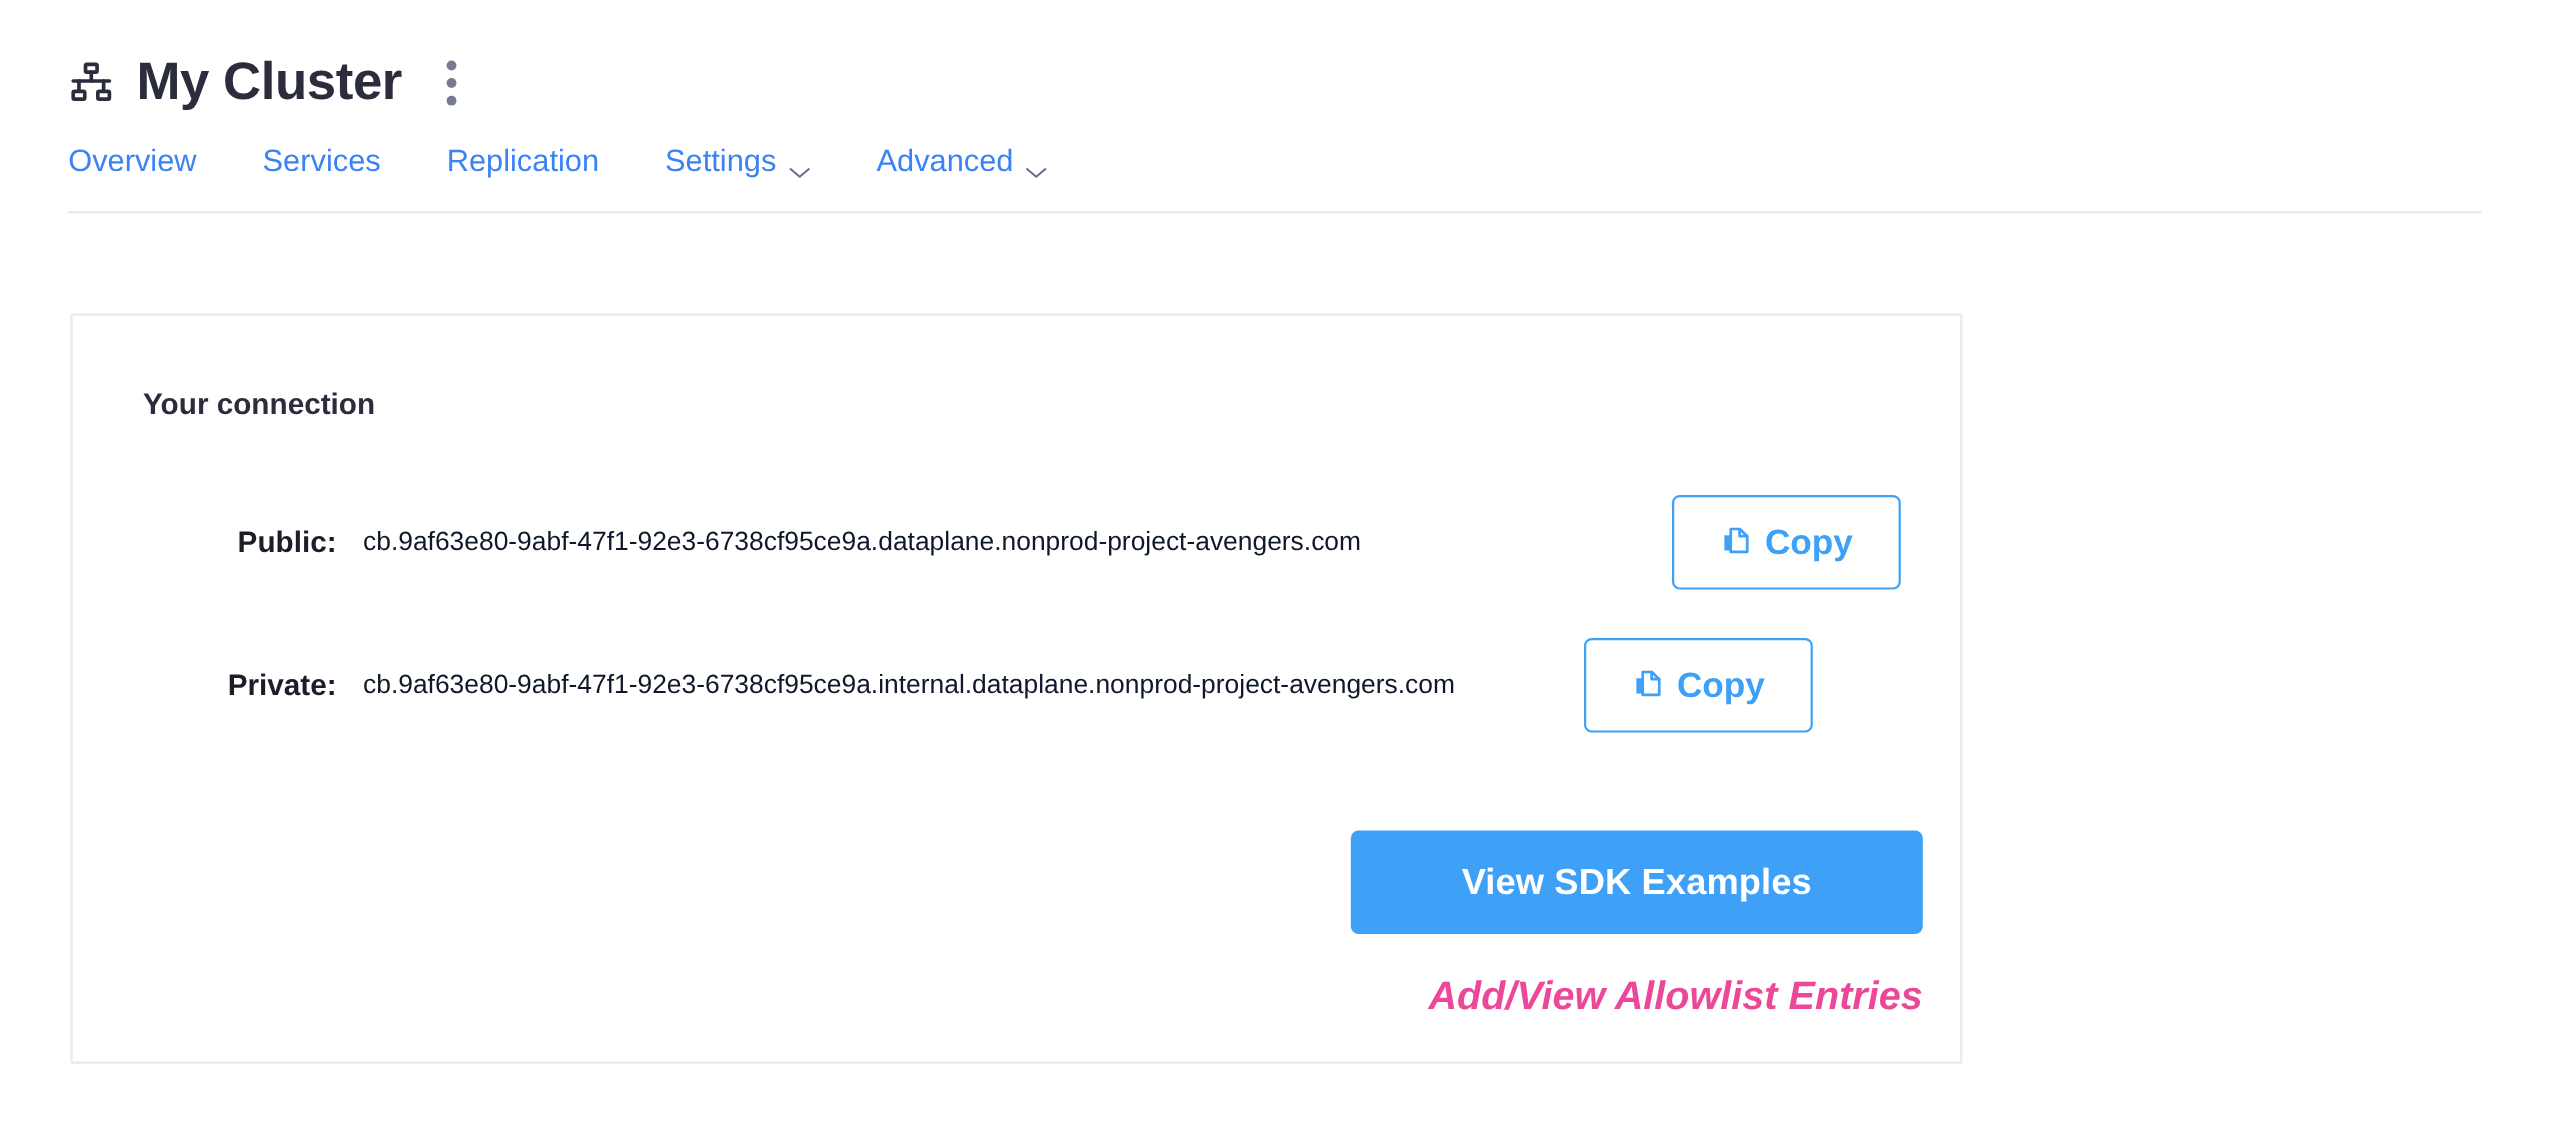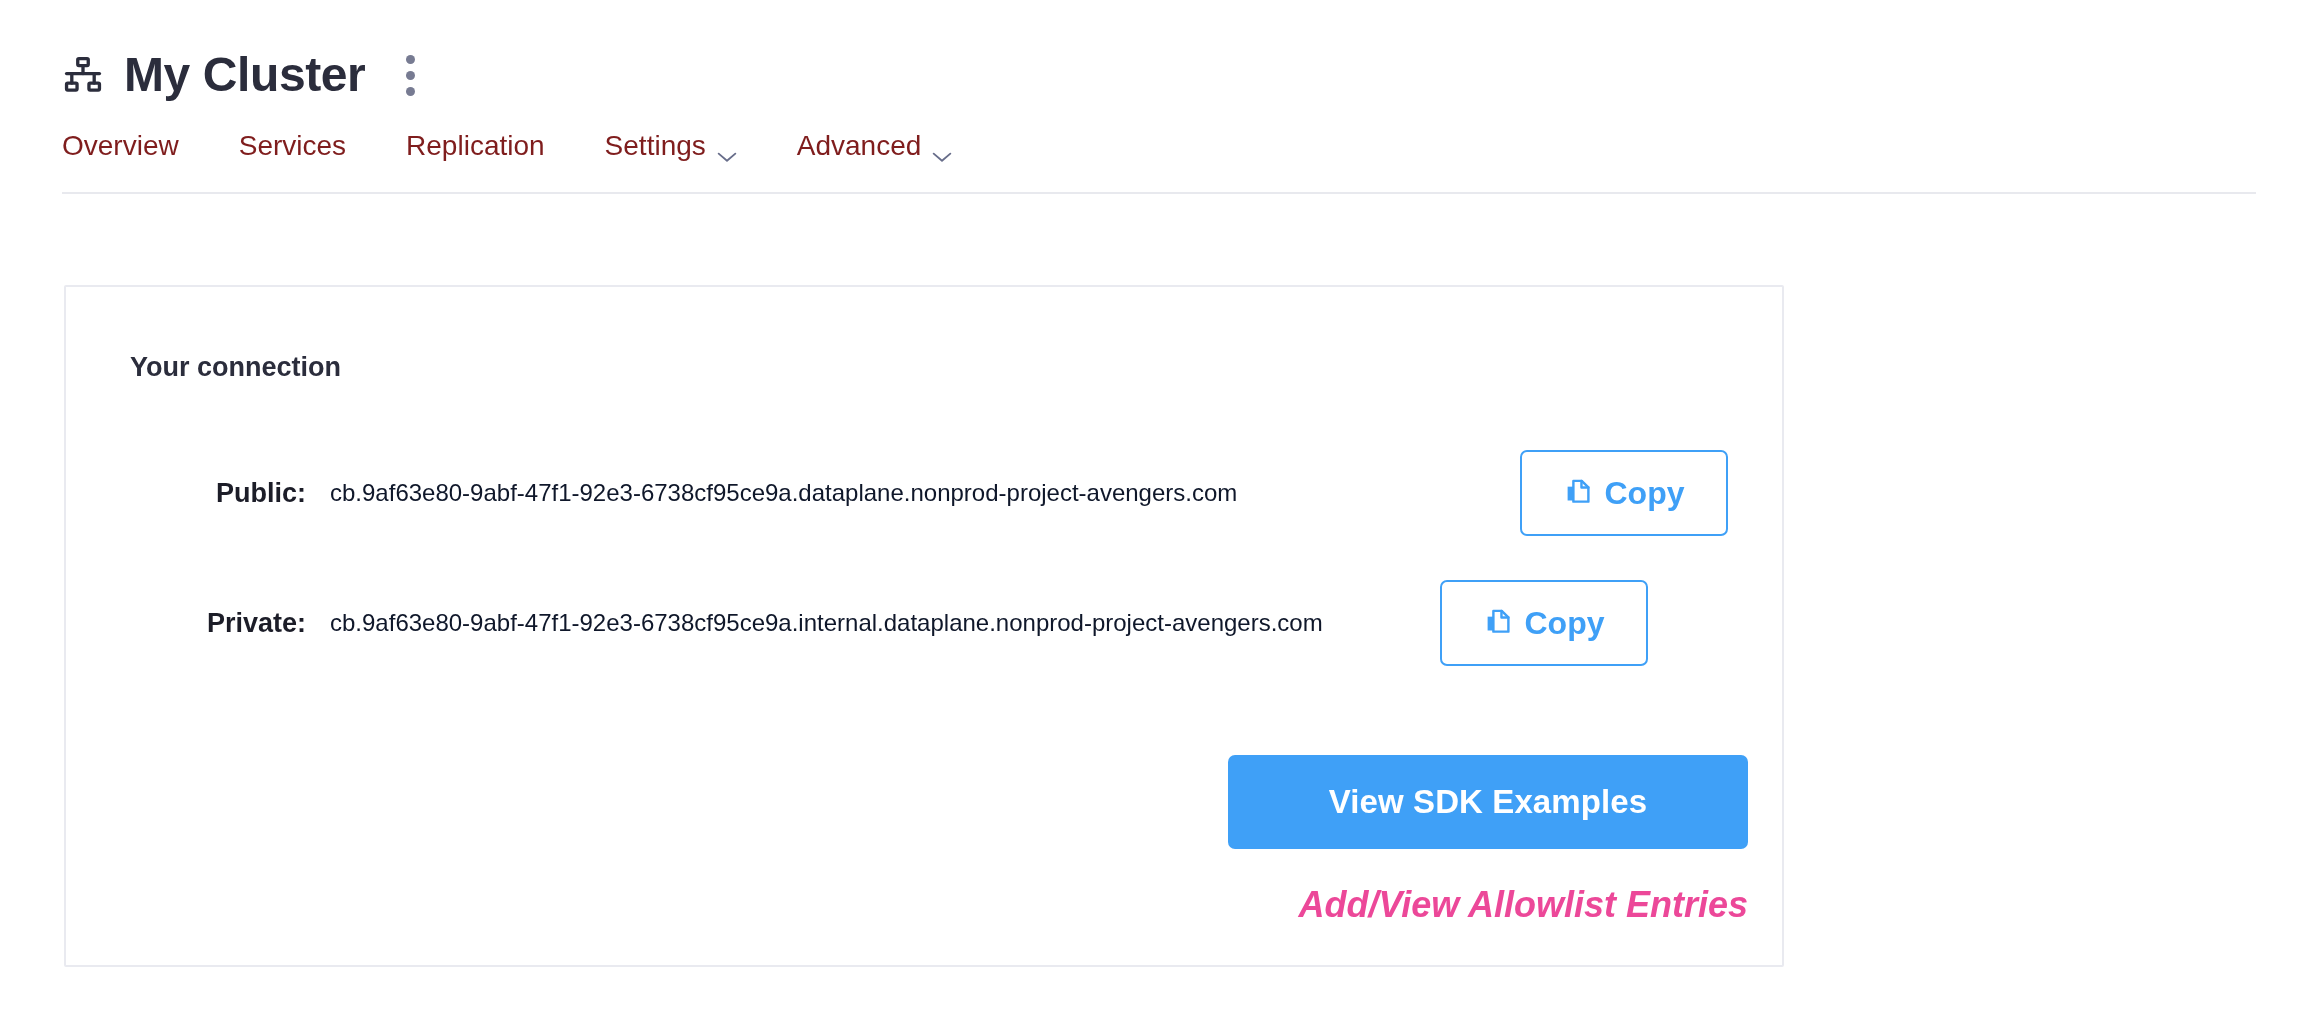--- a/index.html
+++ b/index.html
@@ -79,21 +79,21 @@
     align-items: flex-start;
     gap: 60px;
     height: 52px;
   }
   .tab {
     display: inline-flex;
     align-items: center;
     gap: 11px;
     font-size: 28px;
     font-weight: 400;
-    color: #7f1d1d;
+    color: #3b82f6;
     line-height: 1;
     cursor: pointer;
     white-space: nowrap;
     padding-bottom: 6px;
   }
   .chev {
     width: 20px;
     height: 12px;
     display: inline-block;
     flex: 0 0 auto;

